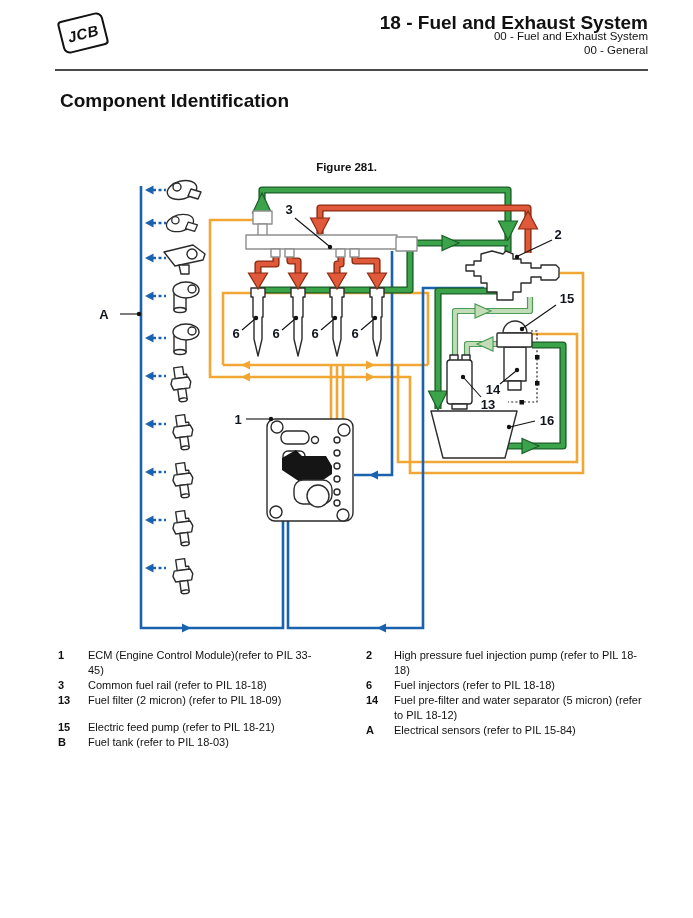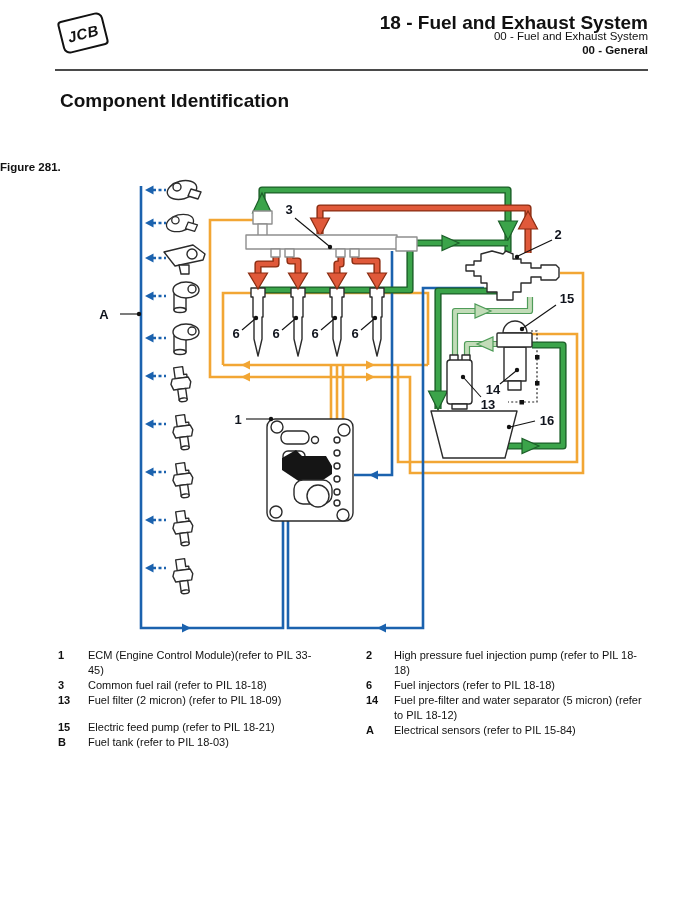--- a/index.html
+++ b/index.html
@@ -5,24 +5,24 @@
   html,body{margin:0;padding:0;background:#e8e8e8;}
   #page{position:relative;width:693px;height:918px;background:#ffffff;margin:0 auto;
         font-family:"Liberation Sans",sans-serif;color:#111;overflow:hidden;}
   
   #logo{position:absolute;left:60px;top:16px;width:42px;height:30px;border:2.6px solid #111;
         border-radius:4px 7px 4px 7px;transform:rotate(-14deg);display:flex;align-items:center;justify-content:center;
         font-weight:bold;font-style:italic;font-size:15px;letter-spacing:.5px;color:#111;background:#fff;}
   .hdr{position:absolute;right:45px;text-align:right;}
   #hdr-title{top:12px;font-size:19px;font-weight:bold;}
   #hdr-sub1{top:30px;font-size:11.5px;text-align:center;}
-  #hdr-sub2{top:44px;font-size:11.5px;font-weight:bold;}
+  #hdr-sub2{top:44px;font-size:11.5px;}
   #hr{position:absolute;left:55px;top:69px;width:593px;height:2px;background:#4a4a4a;}
   #section-title{position:absolute;left:60px;top:90px;font-size:19px;font-weight:bold;}
-  #fig-caption{position:absolute;left:0;top:161px;width:693px;text-align:left;font-size:11.5px;font-weight:bold;}
+  #fig-caption{position:absolute;left:0;top:161px;width:693px;text-align:center;font-size:11.5px;font-weight:bold;}
   
   .lcol{position:absolute;top:648px;font-size:11px;line-height:15px;}
   #lcol1{left:58px;width:270px;}
   #lcol2{left:366px;width:282px;}
   .lrow{display:flex;align-items:flex-start;}
   .lnum{font-weight:bold;width:30px;flex:none;}
   #lcol2 .lnum{width:28px;}
   .ltxt{display:block;}
   #lcol1 .ltxt{width:238px;}
   #lcol2 .ltxt{width:262px;}

